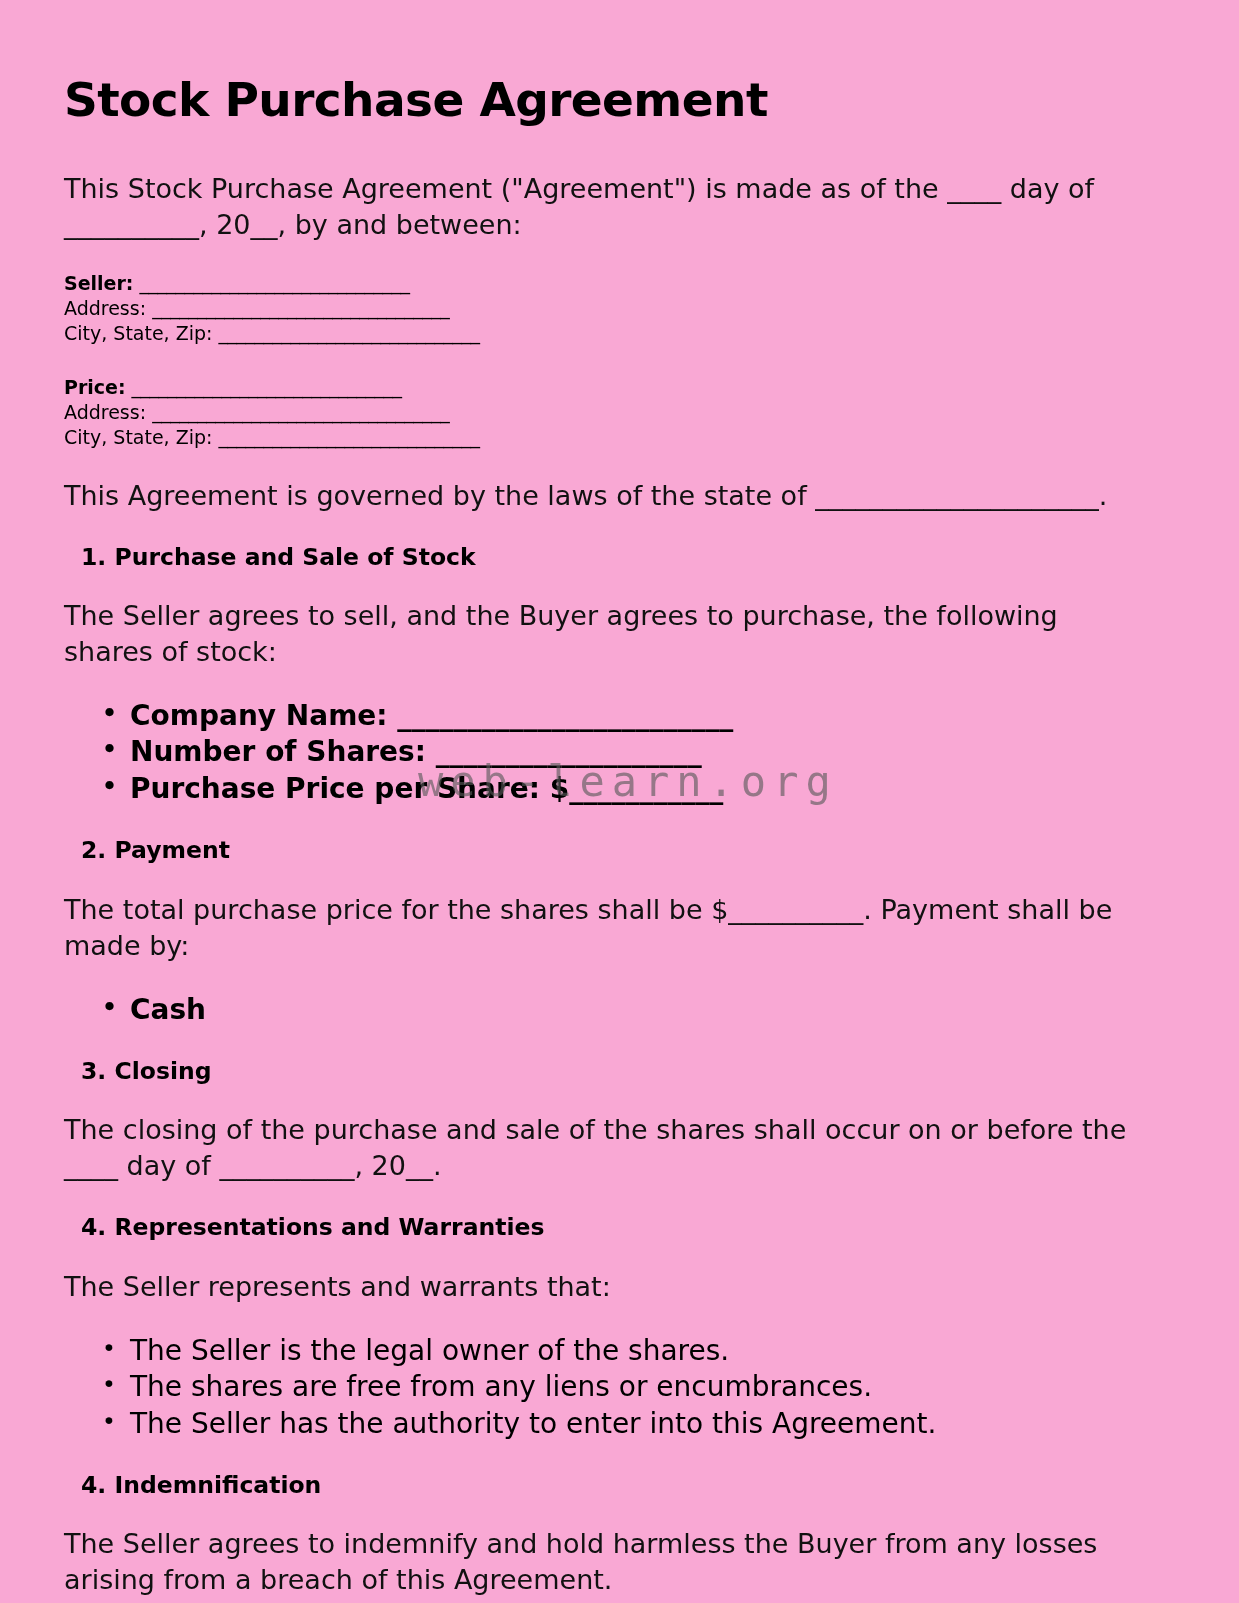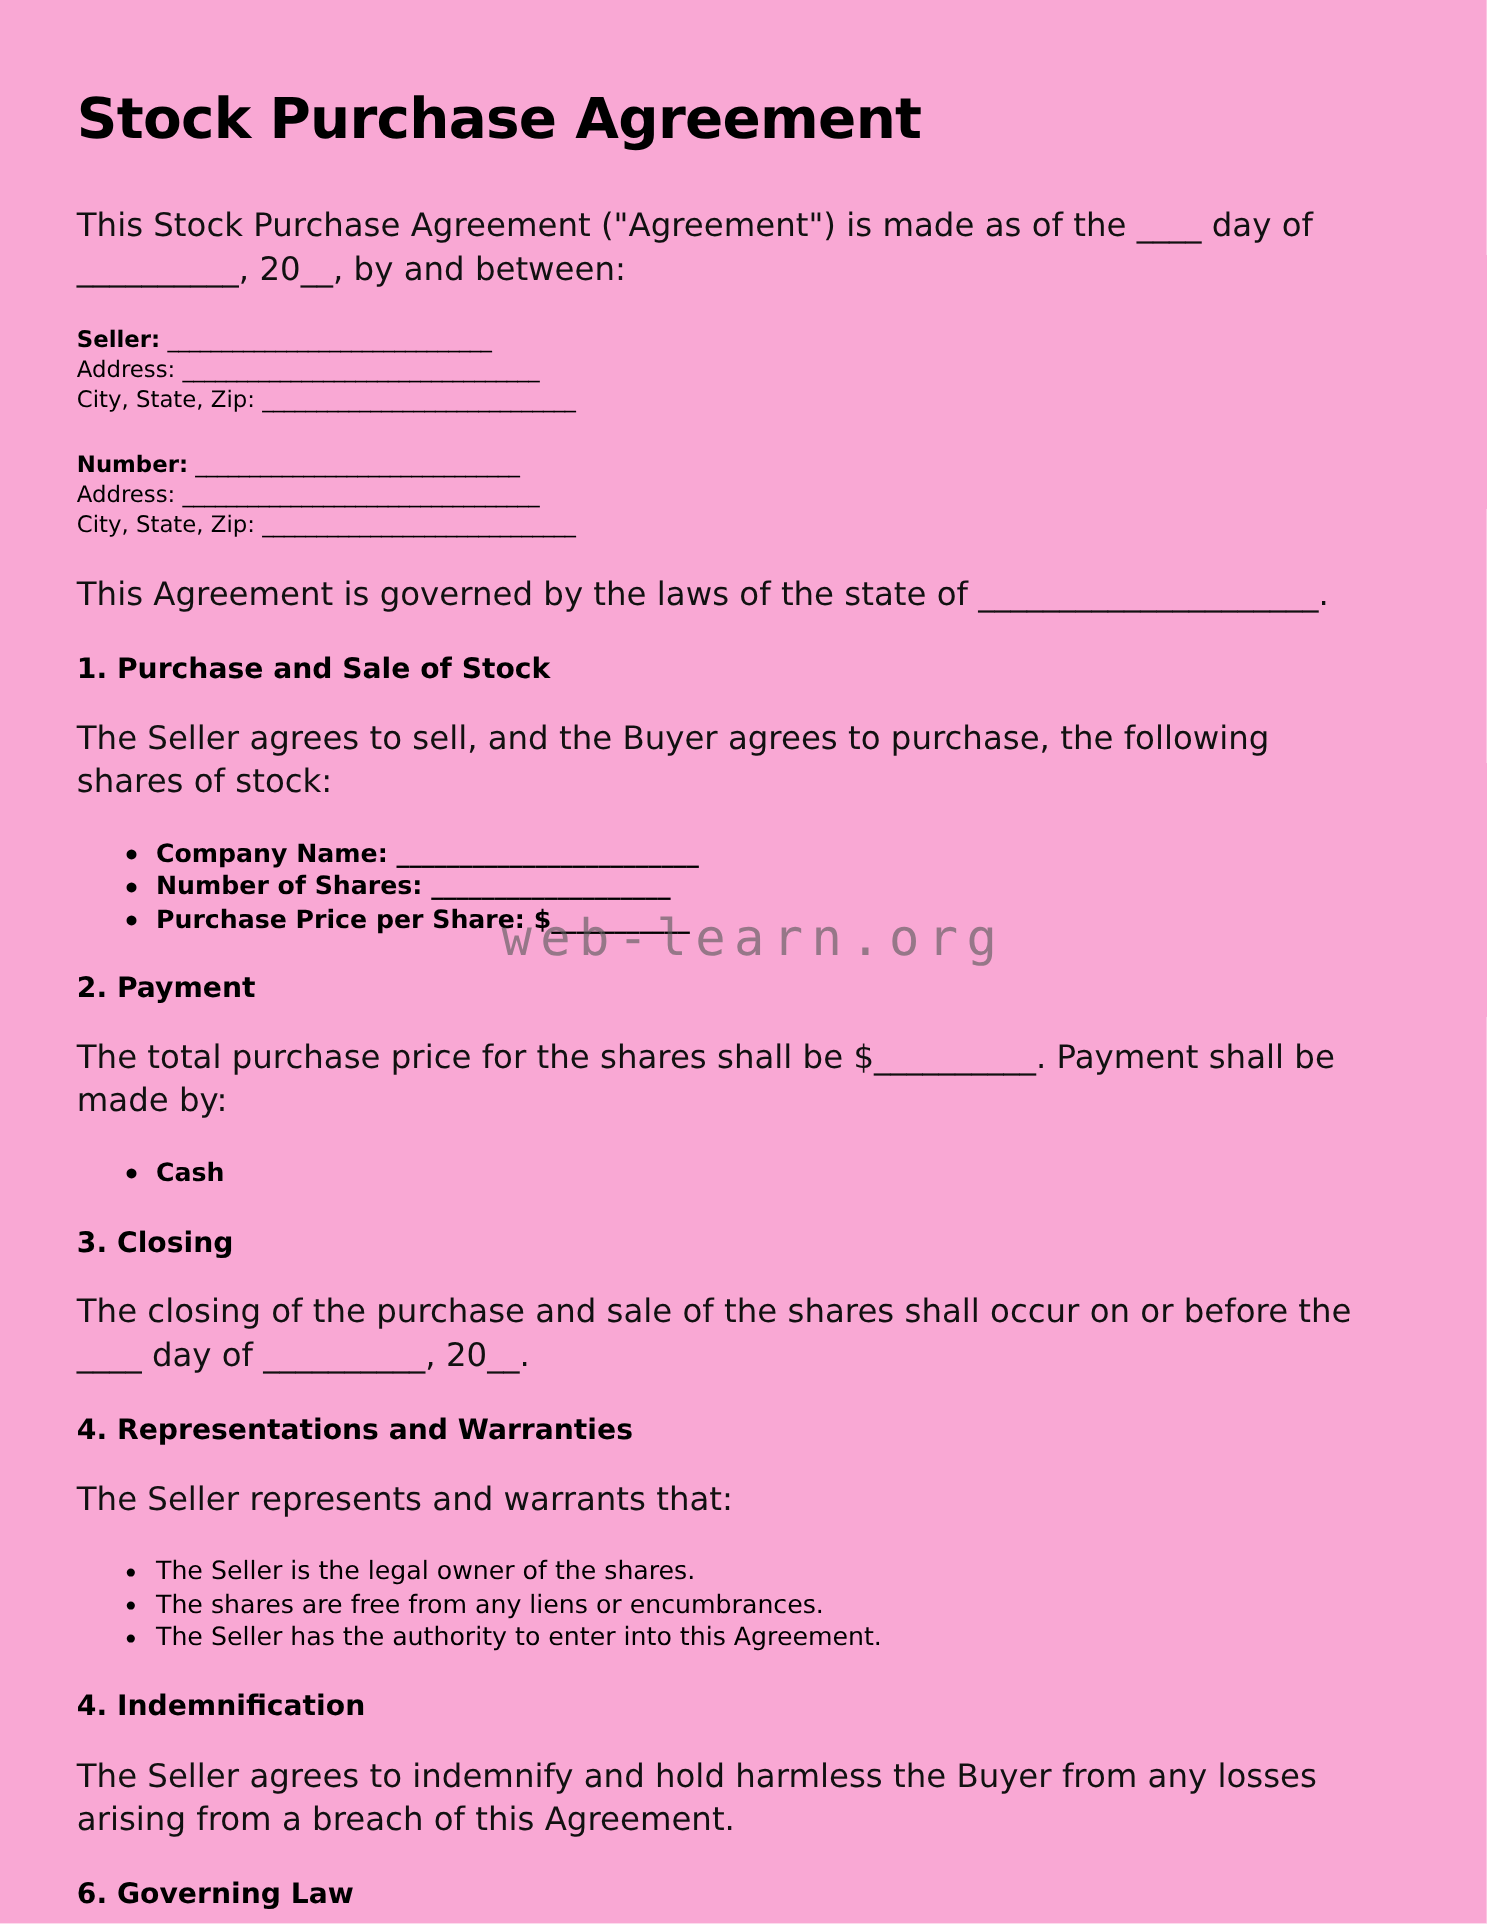--- a/index.html
+++ b/index.html
@@ -50,31 +50,31 @@
   .party-block .row {
     white-space: nowrap;
   }
   .party-label-bold {
     font-weight: bold;
   }
 
   h2.section-head {
     font-size: 23.5px;
     font-weight: bold;
-    margin: 0 0 26px 0;
+    margin: 0 0 26px 17px;
     line-height: 1.3;
   }
 
   ul.doc-list {
     margin: 0 0 28px 0;
     padding-left: 66px;
     list-style: none;
   }
   ul.doc-list li {
-    font-size: 21px;
+    font-size: 28px;
     line-height: 1.30;
     position: relative;
     margin: 0;
     padding: 0;
   }
   ul.doc-list li::before {
     content: "\2022";
     position: absolute;
     left: -28px;
     top: 0;
@@ -123,21 +123,21 @@
       <span class="blank">_________________________________</span>
     </div>
     <div class="row">
       <span>City, State, Zip:</span>
       <span class="blank">_____________________________</span>
     </div>
   </div>
 
   <div class="party-block">
     <div class="row">
-      <span class="party-label-bold">Number:</span>
+      <span class="party-label-bold">Price:</span>
       <span class="blank">______________________________</span>
     </div>
     <div class="row">
       <span>Address:</span>
       <span class="blank">_________________________________</span>
     </div>
     <div class="row">
       <span>City, State, Zip:</span>
       <span class="blank">_____________________________</span>
     </div>

